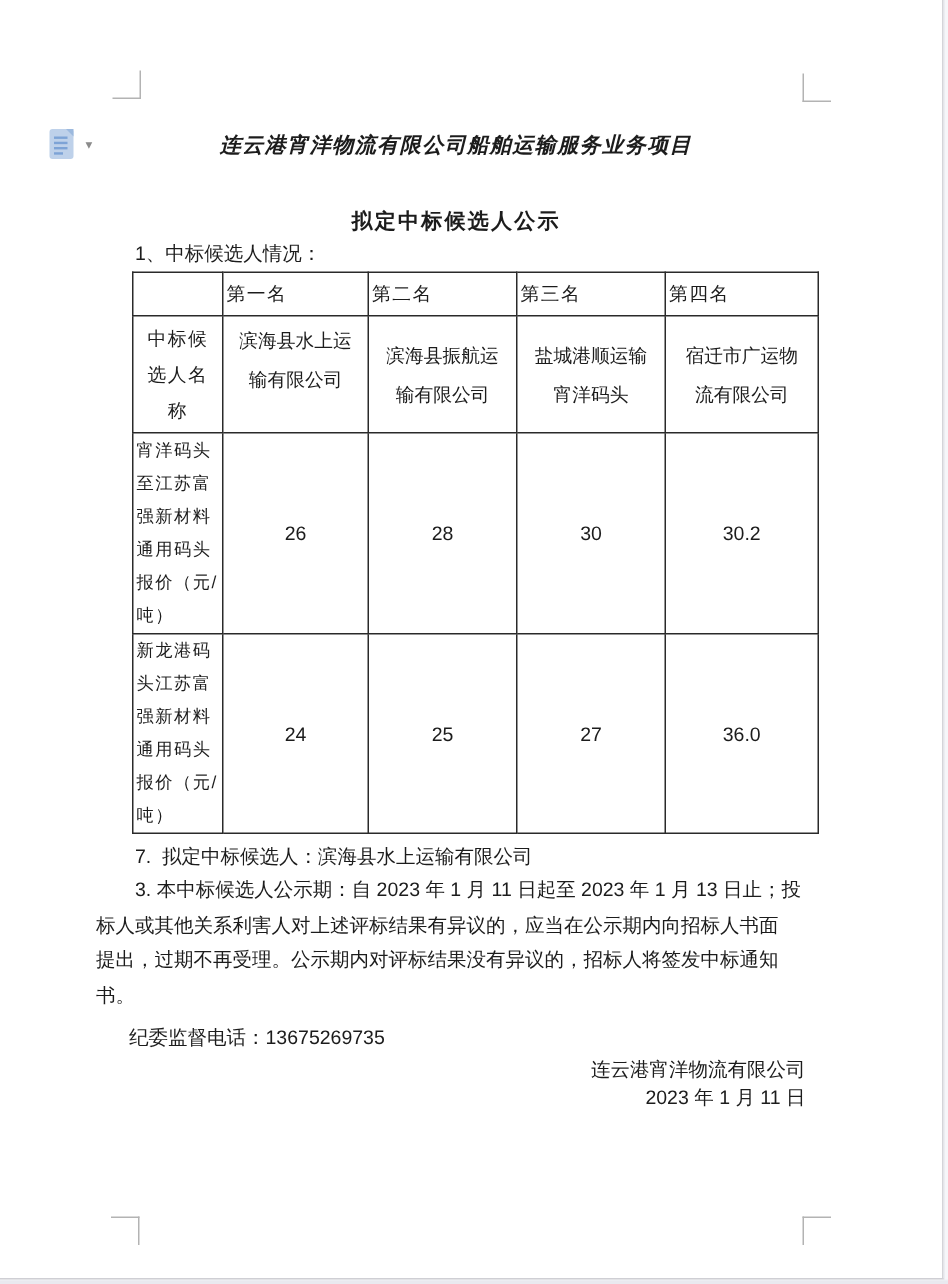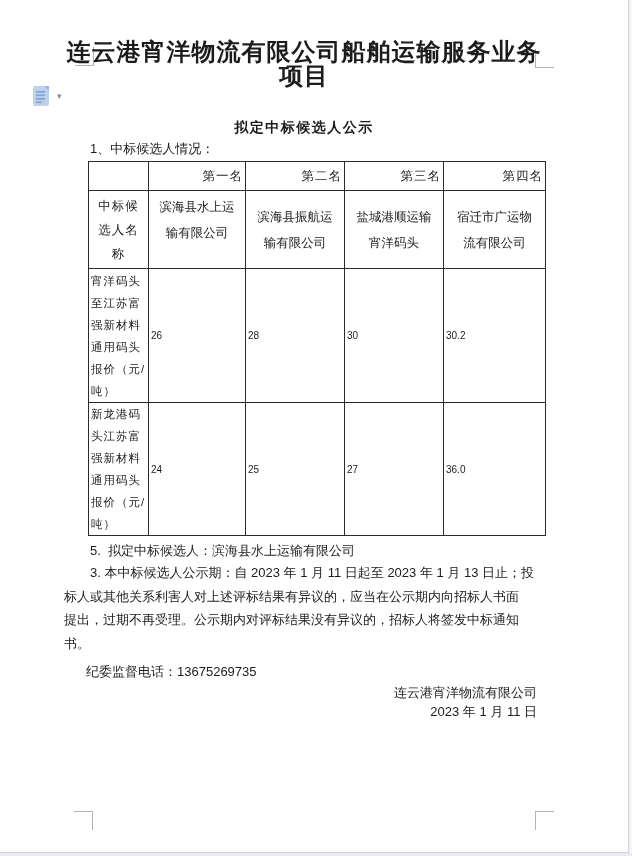--- a/index.html
+++ b/index.html
@@ -25,34 +25,34 @@
   .mark.tl { left:75px; top:47px;  border-right-width:1px; border-bottom-width:1px; }
   .mark.tr { left:535px; top:49px; border-left-width:1px;  border-bottom-width:1px; }
   .mark.bl { left:74px; top:811px; border-right-width:1px; border-top-width:1px; }
   .mark.br { left:535px; top:811px; border-left-width:1px; border-top-width:1px; }
 
   .paste-btn { position:absolute; left:31px; top:84px; display:flex; align-items:center; cursor:pointer; }
   .paste-arrow { font-size:9px; color:#8b8b8b; margin-left:4px; line-height:9px; }
 
   .content { position:absolute; left:64px; top:0; width:480px; font-size:13px; }
 
-  .title { padding-top:40px; font-size:24px; line-height:24px; font-weight:bold; text-align:center; letter-spacing:1px; }
+  .title { padding-top:84px; font-size:14px; line-height:24px; font-weight:bold; text-align:center; letter-spacing:1px;font-style:italic; }
   .subtitle { margin-top:28px; font-size:14px; line-height:22px; font-weight:bold; text-align:center; letter-spacing:1.5px; }
 
   .p-intro { margin-top:16px; line-height:21px; text-indent:2em; white-space:pre-line; }
   .p-item1 { line-height:21px; text-indent:2em; }
 
   table.bid { border-collapse:collapse; table-layout:fixed; width:457px; margin:2px 0 0 24px; }
   table.bid td { border:1px solid #2a2a2a; padding:0 2px; overflow:hidden; }
-  .th-rank { text-align:right; font-size:12.5px; letter-spacing:1px; vertical-align:middle; }
+  .th-rank { text-align:left; font-size:12.5px; letter-spacing:1px; vertical-align:middle; }
   .cell-name-label { text-align:center; font-size:12.5px; line-height:24px; letter-spacing:1px; white-space:pre-line; vertical-align:middle; }
   .cell-candidate { text-align:center; font-size:12.5px; line-height:26px; white-space:pre-line; vertical-align:middle; }
   .cell-candidate.first { vertical-align:top; padding-top:3px; }
   .cell-price-label { font-size:11.5px; line-height:22px; letter-spacing:1px; white-space:pre; padding-left:4px; vertical-align:middle; }
-  .cell-num { text-align:left; font-size:10px; vertical-align:middle; }
+  .cell-num { text-align:center; font-size:13px; vertical-align:middle; }
 
   .p-item2 { margin-top:5px; line-height:20px; text-indent:2em; white-space:pre-wrap; }
   .p-item3 { line-height:23.5px; text-indent:2em; white-space:pre-line; }
 
   .phone { margin-left:22px; font-weight:normal; line-height:19px; }
   .phone.one { margin-top:7px; }
   .signature { text-align:right; padding-right:7px; line-height:19px; }
   .signature.company { margin-top:2px; }
 </style>
 </head>
@@ -133,21 +133,21 @@
 报价（元/
 吨）</td>
         <td class="cell-num">24</td>
         <td class="cell-num">25</td>
         <td class="cell-num">27</td>
         <td class="cell-num">36.0</td>
       </tr>
     </tbody>
       </table>
 
-    <p class="p-item2">5.  拟定中标候选人：滨海县水上运输有限公司</p>
+    <p class="p-item2">7.  拟定中标候选人：滨海县水上运输有限公司</p>
     <p class="p-item3">3. 本中标候选人公示期：自 2023 年 1 月 11 日起至 2023 年 1 月 13 日止；投
 标人或其他关系利害人对上述评标结果有异议的，应当在公示期内向招标人书面
 提出，过期不再受理。公示期内对评标结果没有异议的，招标人将签发中标通知
 书。</p>
 
     <p class="phone one">纪委监督电话：13675269735</p>
 
     <p class="signature company">连云港宵洋物流有限公司</p>
     <p class="signature">2023 年 1 月 11 日</p>
 

